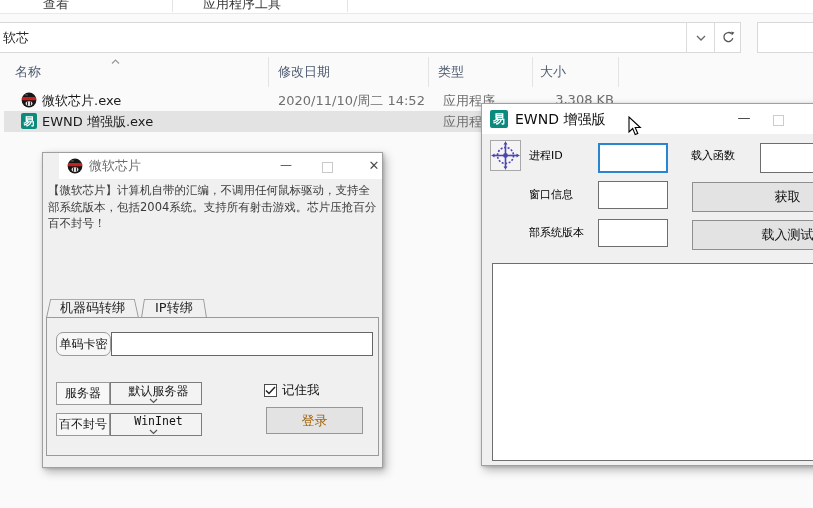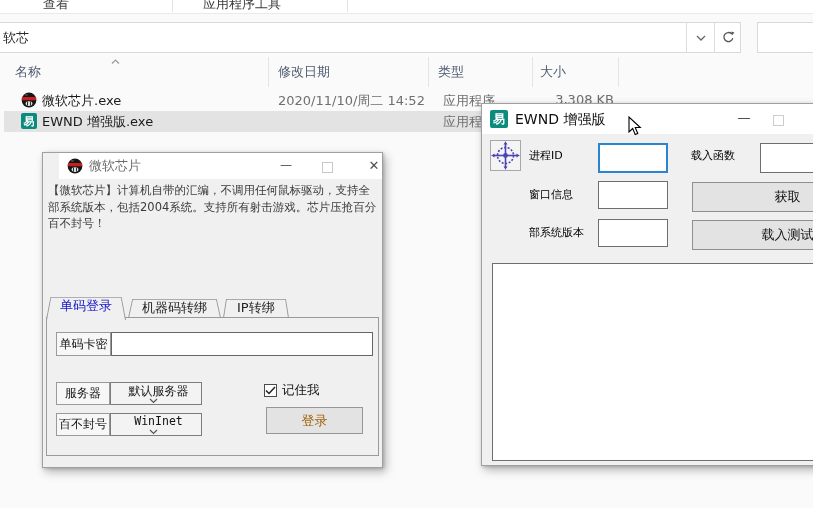--- a/index.html
+++ b/index.html
@@ -53,21 +53,21 @@
   .ctab i{position:absolute;inset:0;background:#f0f0f0;border:1px solid #9a9a9a;border-bottom:none;
           transform:perspective(8px) rotateX(2.2deg);transform-origin:50% 100%;}
   .ctab span{position:relative;z-index:2;font-size:13px;line-height:21px;color:#222;white-space:nowrap;}
   .ctab.active{height:24px;z-index:3;}
   .ctab.active i{bottom:-2px;background:#f0f0f0;}
   .ctab.active span{color:#1414c8;line-height:24px;}
   .tabpanel{left:3px;top:164px;width:333px;height:139px;border:1px solid #9a9a9a;box-sizing:border-box;background:#f0f0f0;}
 
   .boxlabel{border:1px solid #9a9a9a;background:#f7f7f7;box-sizing:border-box;
             font-size:12px;color:#111;display:flex;align-items:center;justify-content:center;white-space:nowrap;}
-  .cardlabel{left:13px;top:179px;width:55px;height:24px;}
+  .cardlabel{left:13px;top:179px;width:55px;height:24px;border-radius:7px;}
   .cardinput{left:68px;top:179px;width:262px;height:24px;border:1px solid #666;box-sizing:border-box;background:#fff;font-size:13px;padding:0 4px;outline:none;}
   .srvlabel{left:13px;top:229px;width:54px;height:23px;}
   .combo{background:#f3f3f3;border:1px solid #7c7c7c;box-sizing:border-box;display:flex;align-items:center;flex-direction:column;}
   .combo .ctext{flex:1;font-size:12px;color:#111;padding-left:5px;white-space:nowrap;overflow:hidden;}
   .combo .cchev{margin-right:5px;}
   .srvcombo{left:67px;top:229px;width:92px;height:23px;}
   .acclabel{left:13px;top:260px;width:54px;height:23px;}
   .acccombo{left:67px;top:260px;width:92px;height:23px;}
   .mono{font-family:"DejaVu Sans Mono","Liberation Mono",monospace !important;font-size:11.5px !important;}
   .checkbox{left:221px;top:231px;width:13px;height:13px;border:1px solid #4a4a4a;background:#fff;box-sizing:border-box;display:flex;align-items:center;justify-content:center;}
@@ -167,21 +167,20 @@
       <span class="wbtn min">—</span>
       <span class="wbtn a maxbox"></span>
       <span class="wbtn close">✕</span>
     </div>
 
     <div class="a desc">【微软芯片】计算机自带的汇编，不调用任何鼠标驱动，支持全
 部系统版本，包括2004系统。支持所有射击游戏。芯片压抢百分
 百不封号！</div>
 
     <div class="a tabstrip">
-      <div class="ctab active"><i></i><span>单码登录</span></div>
       <div class="ctab"><i></i><span>机器码转绑</span></div>
       <div class="ctab"><i></i><span>IP转绑</span></div>
     </div>
     <div class="a tabpanel"></div>
 
     <div class="a boxlabel cardlabel">单码卡密</div>
     <input class="a cardinput" type="text" value="" style="">
 
     <div class="a boxlabel srvlabel">服务器</div>
     <div class="a combo srvcombo">

